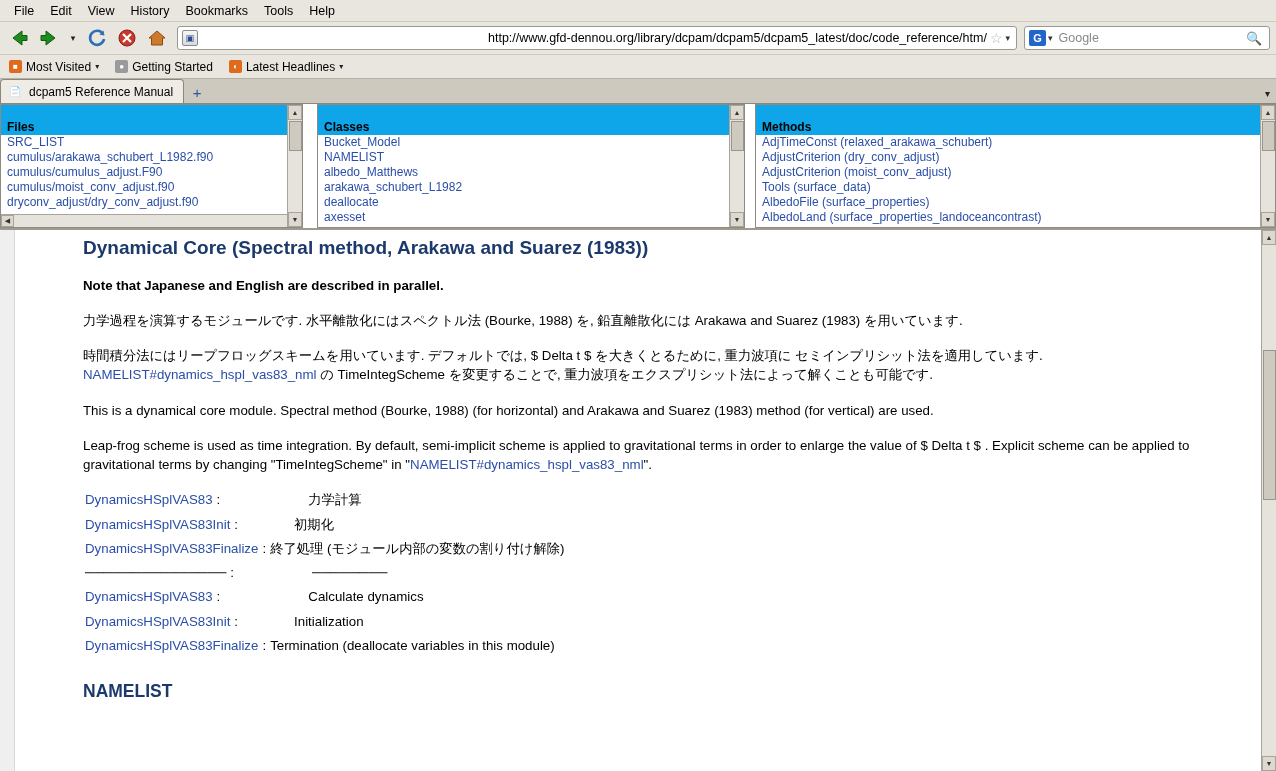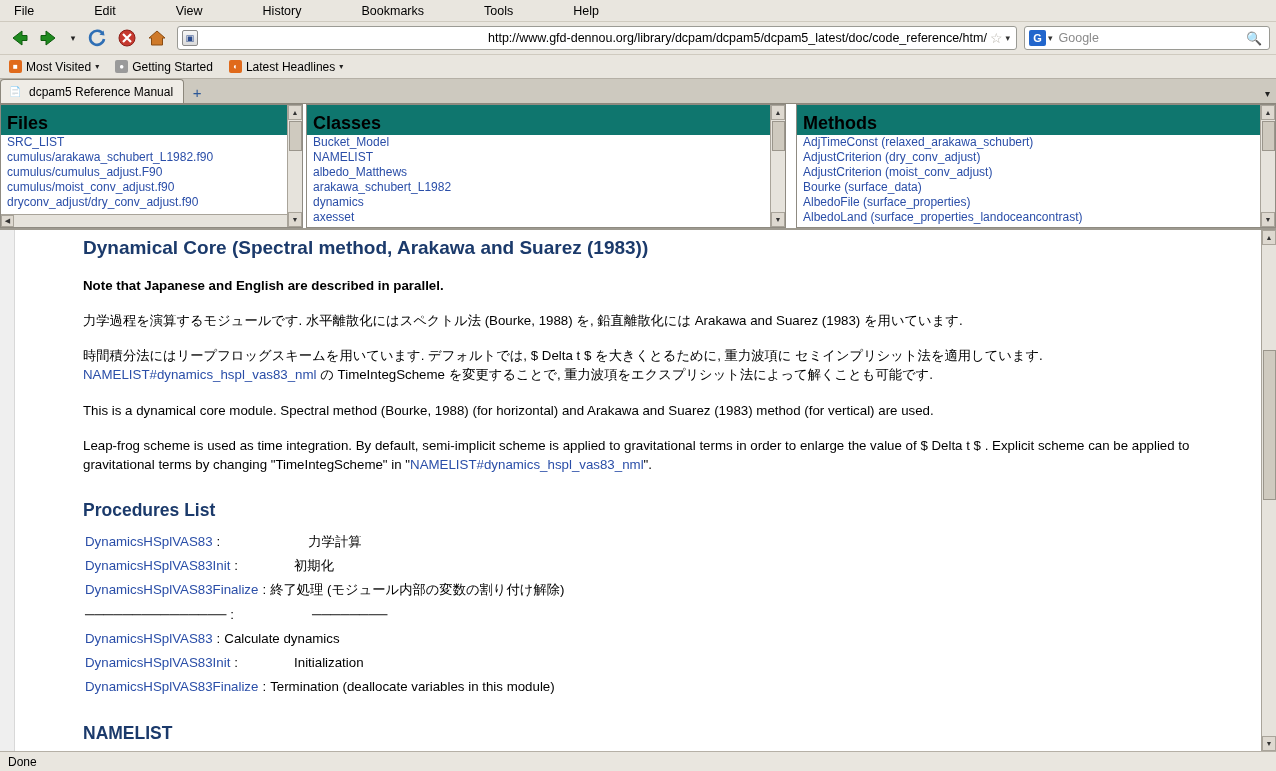--- a/index.html
+++ b/index.html
@@ -16,21 +16,20 @@
   
   .menubar {
     height: 22px;
     background: #e9e6df;
     display: flex;
     align-items: center;
     padding-left: 6px;
     border-bottom: 1px solid #cfcabf;
     font-size: 12.5px;
     color: #000;
-    gap: 44px;
   }
   .menubar .mi { padding: 2px 8px; cursor: default; }
 
   
   .navbar {
     height: 33px;
     background: #e9e6df;
     display: flex;
     align-items: center;
     padding: 0 6px;
@@ -163,28 +162,28 @@
   }
   .pane {
     position: relative;
     background: #ffffff;
     border: 1px solid #8f8b82;
     overflow: hidden;
     display: flex;
     flex-direction: column;
   }
   .pane-files { width: 303px; }
-  .pane-classes { width: 480px; margin-left: 3px; }
+  .pane-classes { width: 428px; margin-left: 14px; }
   .pane-methods { flex: 1; margin-left: 10px; }
   .pane-title {
     font-weight: bold;
-    font-size: 18px;
+    font-size: 12px;
     color: #000;
-    padding: 8px 6px 1px 6px;
-    background: #0f766e;
+    padding: 15px 6px 1px 6px;
+    background: #0ea5e9;
   }
   .pane-body {
     flex: 1;
     overflow: hidden;
     padding-left: 6px;
     padding-right: 28px;
   }
   .pane-body a {
     display: block;
     color: #2a4ea8;
@@ -410,38 +409,38 @@
       </div>
     </div>
 
     <div class="pane pane-classes">
       <div class="pane-title">Classes</div>
       <div class="pane-body">
         <a href="#">Bucket_Model</a>
         <a href="#">NAMELIST</a>
         <a href="#">albedo_Matthews</a>
         <a href="#">arakawa_schubert_L1982</a>
-        <a href="#">dynamics</a>
+        <a href="#">deallocate</a>
         <a href="#">axesset</a>
         <a href="#">check_prog_vars</a>
       </div>
       <div class="vscroll">
         <div class="sbtn">▲</div>
         <div class="thumb"></div>
         <div class="sbtn">▼</div>
       </div>
     </div>
 
     <div class="pane pane-methods">
       <div class="pane-title">Methods</div>
       <div class="pane-body">
         <a href="#">AdjTimeConst (relaxed_arakawa_schubert)</a>
         <a href="#">AdjustCriterion (dry_conv_adjust)</a>
         <a href="#">AdjustCriterion (moist_conv_adjust)</a>
-        <a href="#">Bourke (surface_data)</a>
+        <a href="#">Tools (surface_data)</a>
         <a href="#">AlbedoFile (surface_properties)</a>
         <a href="#">AlbedoLand (surface_properties_landoceancontrast)</a>
         <a href="#">AlbedoMatthewsInit (albedo_Matthews)</a>
       </div>
       <div class="vscroll">
         <div class="sbtn">▲</div>
         <div class="thumb"></div>
         <div class="sbtn">▼</div>
       </div>
     </div>
@@ -461,21 +460,20 @@
         <span>時間積分法にはリープフロッグスキームを用いています. デフォルトでは, $ Delta t $ を大きくとるために, 重力波項に セミインプリシット法を適用しています.</span><br>
         <a href="#">NAMELIST#dynamics_hspl_vas83_nml</a><span> の TimeIntegScheme を変更することで, 重力波項をエクスプリシット法によって解くことも可能です.</span>
       </p>
 
       <p>This is a dynamical core module. Spectral method (Bourke, 1988) (for horizontal) and Arakawa and Suarez (1983) method (for vertical) are used.</p>
 
       <p>
         <span>Leap-frog scheme is used as time integration. By default, semi-implicit scheme is applied to gravitational terms in order to enlarge the value of $ Delta t $ . Explicit scheme can be applied to gravitational terms by changing "TimeIntegScheme" in "</span><a href="#">NAMELIST#dynamics_hspl_vas83_nml</a><span>".</span>
       </p>
 
-      <h2>Procedures List</h2>
 
       <div class="proclist">
         <div class="procrow">
           <span class="procname pad-a">DynamicsHSplVAS83</span>
           <span class="proccolon">:</span>
           <span class="procdesc" style="margin-left:84px;">力学計算</span>
         </div>
         <div class="procrow">
           <span class="procname pad-a">DynamicsHSplVAS83Init</span>
           <span class="proccolon">:</span>
@@ -487,21 +485,21 @@
           <span class="procdesc">終了処理 (モジュール内部の変数の割り付け解除)</span>
         </div>
         <div class="procrow">
           <span class="hrline pad-a">───────────────</span>
           <span class="proccolon">:</span>
           <span class="hrline" style="margin-left:74px;">────────</span>
         </div>
         <div class="procrow">
           <span class="procname pad-a">DynamicsHSplVAS83</span>
           <span class="proccolon">:</span>
-          <span class="procdesc" style="">Calculate dynamics</span>
+          <span class="procdesc" style="margin-left:84px;">Calculate dynamics</span>
         </div>
         <div class="procrow">
           <span class="procname pad-a">DynamicsHSplVAS83Init</span>
           <span class="proccolon">:</span>
           <span class="procdesc" style="margin-left:52px;">Initialization</span>
         </div>
         <div class="procrow">
           <span class="procname pad-a">DynamicsHSplVAS83Finalize</span>
           <span class="proccolon">:</span>
           <span class="procdesc">Termination (deallocate variables in this module)</span>
@@ -512,16 +510,13 @@
 
     </div>
 
     <div class="rightscroll">
       <div class="sbtn">▲</div>
       <div class="thumb"></div>
       <div class="sbtn bottom">▼</div>
     </div>
   </div>
 
-  <div class="statusbar">
-    <span>Done</span>
-  </div>
 </div>
 
 </body></html>

